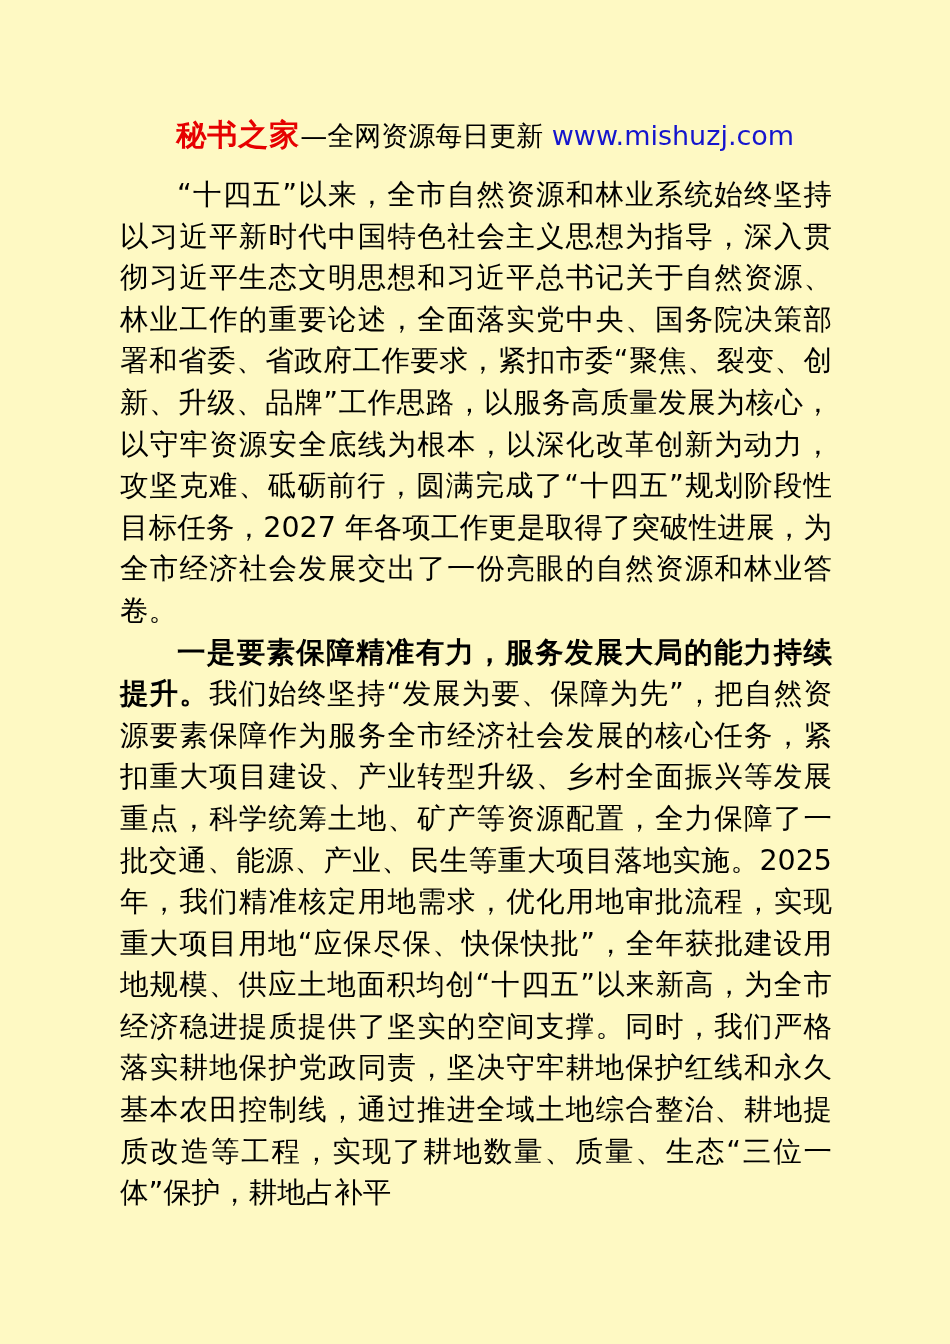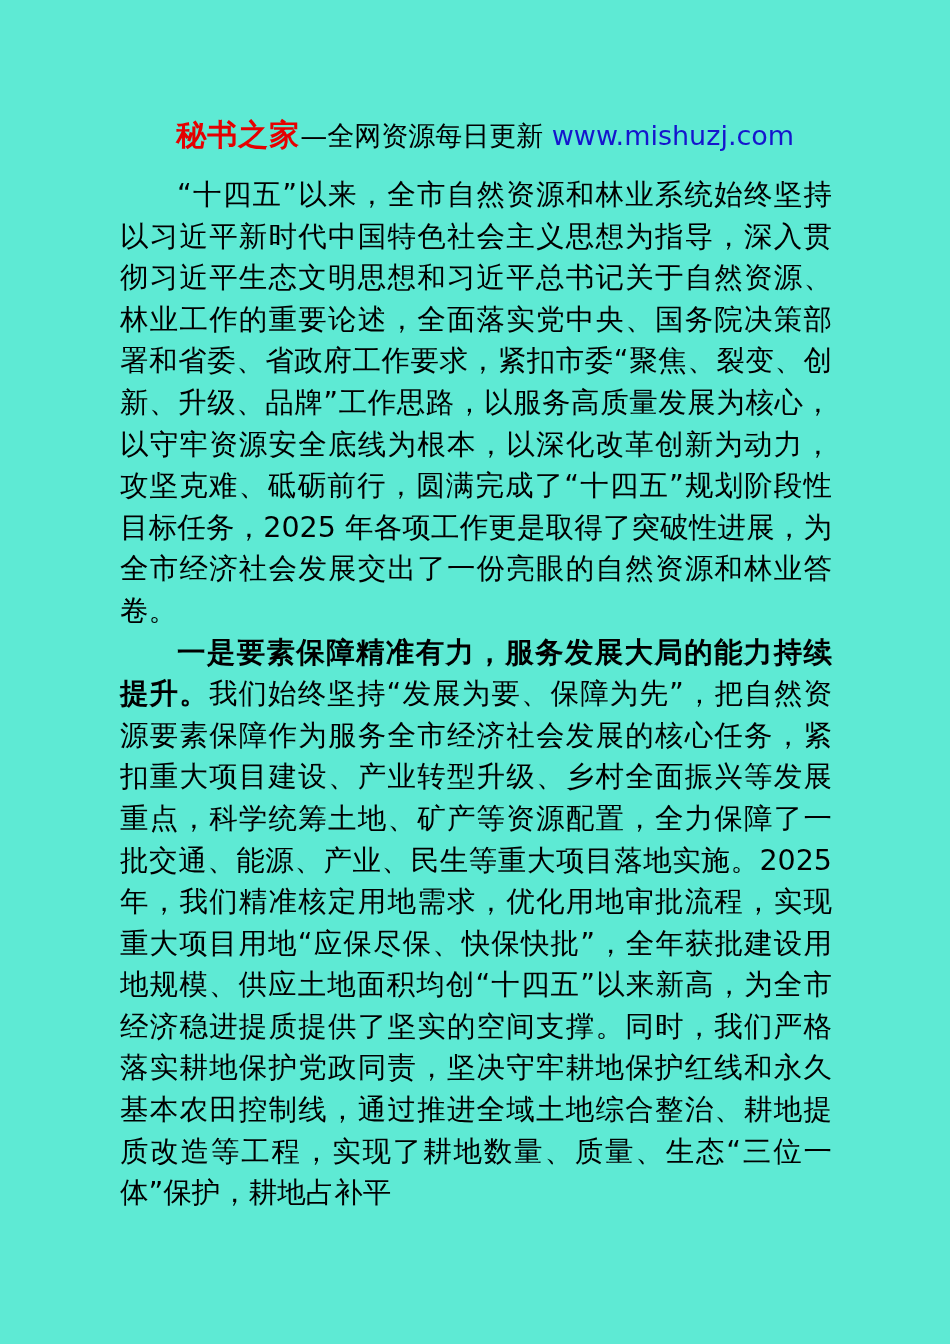--- a/index.html
+++ b/index.html
@@ -4,21 +4,21 @@
 <style>
   html, body {
     margin: 0;
     padding: 0;
     background: #ffffff;
   }
   .page {
     position: relative;
     width: 950px;
     height: 1344px;
-    background: #5eead4;
+    background: #fef9c3;
     overflow: hidden;
     font-family: "DejaVu Sans", sans-serif;
   }
   .header {
     position: absolute;
     top: 84px;
     left: 0;
     width: 100%;
     text-align: center;
     white-space: pre;
@@ -65,19 +65,19 @@
 </head>
 <body>
 
 <div class="page">
 
   <div class="header">
     <span class="site-name">秘书之家</span><span class="site-tagline">—全网资源每日更新 </span><span class="site-url">www.mishuzj.com</span>
   </div>
 
   <div class="content">
-    <p class="para">“十四五”以来，全市自然资源和林业系统始终坚持以习近平新时代中国特色社会主义思想为指导，深入贯彻习近平生态文明思想和习近平总书记关于自然资源、林业工作的重要论述，全面落实党中央、国务院决策部署和省委、省政府工作要求，紧扣市委“聚焦、裂变、创新、升级、品牌”工作思路，以服务高质量发展为核心，以守牢资源安全底线为根本，以深化改革创新为动力，攻坚克难、砥砺前行，圆满完成了“十四五”规划阶段性目标任务，2025 年各项工作更是取得了突破性进展，为全市经济社会发展交出了一份亮眼的自然资源和林业答卷。</p>
+    <p class="para">“十四五”以来，全市自然资源和林业系统始终坚持以习近平新时代中国特色社会主义思想为指导，深入贯彻习近平生态文明思想和习近平总书记关于自然资源、林业工作的重要论述，全面落实党中央、国务院决策部署和省委、省政府工作要求，紧扣市委“聚焦、裂变、创新、升级、品牌”工作思路，以服务高质量发展为核心，以守牢资源安全底线为根本，以深化改革创新为动力，攻坚克难、砥砺前行，圆满完成了“十四五”规划阶段性目标任务，2027 年各项工作更是取得了突破性进展，为全市经济社会发展交出了一份亮眼的自然资源和林业答卷。</p>
     <p class="para">
       <strong class="lead">一是要素保障精准有力，服务发展大局的能力持续提升。</strong><span>我们始终坚持“发展为要、保障为先”，把自然资源要素保障作为服务全市经济社会发展的核心任务，紧扣重大项目建设、产业转型升级、乡村全面振兴等发展重点，科学统筹土地、矿产等资源配置，全力保障了一批交通、能源、产业、民生等重大项目落地实施。2025 年，我们精准核定用地需求，优化用地审批流程，实现重大项目用地“应保尽保、快保快批”，全年获批建设用地规模、供应土地面积均创“十四五”以来新高，为全市经济稳进提质提供了坚实的空间支撑。同时，我们严格落实耕地保护党政同责，坚决守牢耕地保护红线和永久基本农田控制线，通过推进全域土地综合整治、耕地提质改造等工程，实现了耕地数量、质量、生态“三位一体”保护，耕地占补平</span>
     </p>
   </div>
 
 </div>
 
 </body></html>

